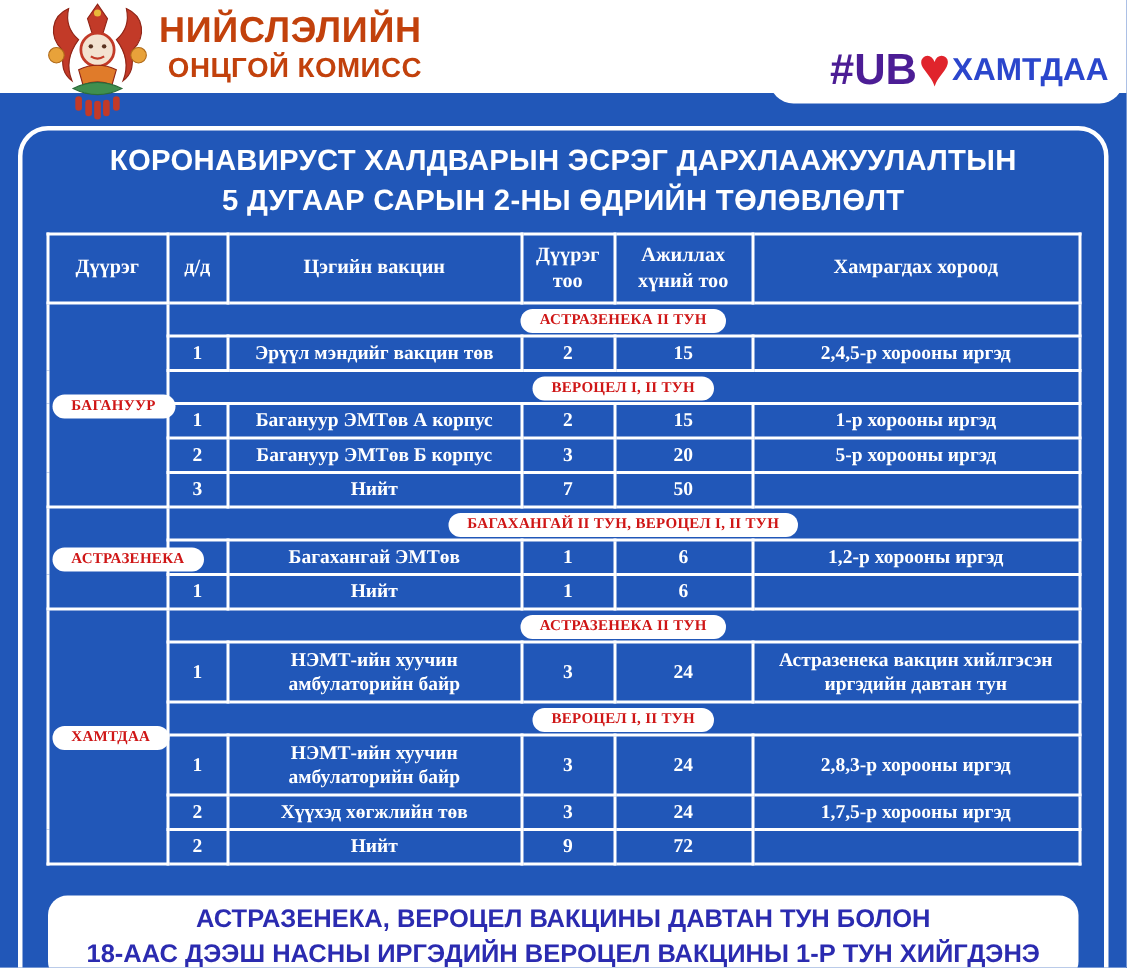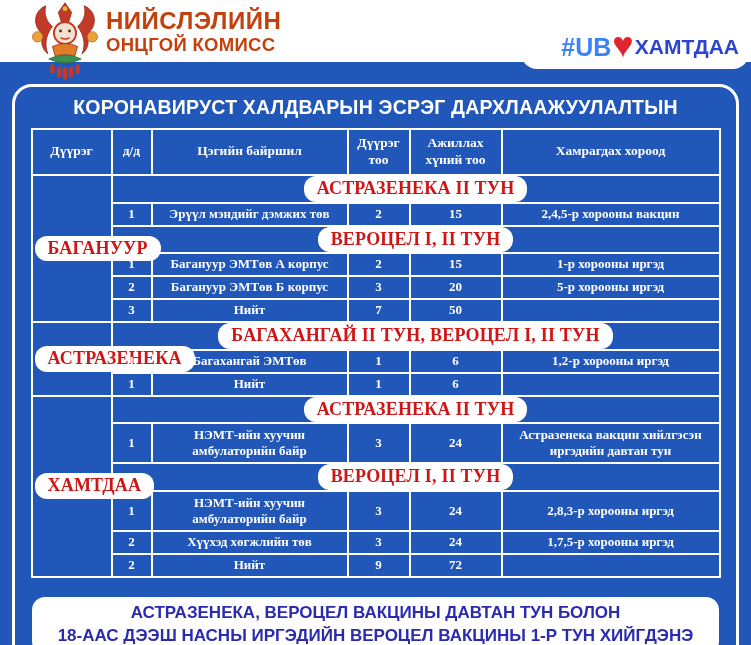--- a/index.html
+++ b/index.html
@@ -8,28 +8,28 @@
     background:#ffffff;
     font-family:"Liberation Sans", sans-serif;
   }
   
   .top-band { position:absolute; top:0; left:0; width:751px; height:62px; background:#ffffff; }
   .blue-band { position:absolute; top:62px; left:0; width:751px; height:583px; background:#2157b8; }
 
   .emblem { position:absolute; top:2px; left:28px; z-index:5; }
   .org-name { position:absolute; top:8px; left:106px; color:#c2410c; z-index:5; }
   .org-line1 { font-size:24px; font-weight:bold; letter-spacing:0.5px; line-height:1.1; }
-  .org-line2 { font-size:18.5px; font-weight:bold; letter-spacing:0.3px; line-height:1.2; }
+  .org-line2 { font-size:18.5px; font-weight:bold; letter-spacing:0.3px; line-height:1.2;text-align:right; }
 
   .hashtag {
     position:absolute; top:27px; right:2px; z-index:6;
     background:#ffffff; border-radius:16px; padding:2px 10px 4px 12px;
     display:flex; align-items:center; height:36px;
   }
-  .hashtag .tag-prefix { color:#3b82f6; font-weight:bold; font-size:25px;margin-left:28px; }
+  .hashtag .tag-prefix { color:#4c1d95; font-weight:bold; font-size:29px;margin-left:28px; }
   .hashtag .tag-heart  { color:#e0242c; font-size:36px; line-height:30px; margin:0 1px 4px 1px; }
   .hashtag .tag-suffix { color:#2b46cc; font-weight:bold; font-size:21px; }
 
   
   .content-box {
     position:absolute; top:84px; left:12px; width:727px; height:584px;
     border:3px solid #ffffff; border-radius:20px; box-sizing:border-box;
     z-index:2;
   }
   .poster-title {
@@ -47,21 +47,21 @@
   }
   table.sched th { font-size:13.5px; line-height:1.25; }
   table.sched td { font-size:13px; line-height:1.25; }
   tr.r-head { height:46px; }
   tr.r-sec  { height:22px; }
   tr.r-data { height:23px; }
   tr.r-tall { height:40px; }
   td.cell-left { text-align:left; padding-left:6px; }
   .pill {
     display:inline-block; background:#ffffff; color:#cf1616; font-weight:bold;
-    font-size:18px; line-height:1.2; padding:2px 13px; border-radius:12px;
+    font-size:10px; line-height:1.2; padding:2px 13px; border-radius:12px;
     letter-spacing:0.2px; white-space:nowrap;
   }
   td.sec-cell { padding:1px 0; }
   td.district-cell { width:80px; }
 
   
   .footer-box {
     position:absolute; left:17px; bottom:11px; width:687px; box-sizing:border-box;
     background:#ffffff; border-radius:13px; padding:5px 6px 6px 6px;
     text-align:center; color:#2b2bb0; font-weight:bold; font-size:17px; line-height:1.35;
@@ -110,55 +110,56 @@
 
 <div class="hashtag">
   <span class="tag-prefix">#UB</span>
   <span class="tag-heart">♥</span>
   <span class="tag-suffix">ХАМТДАА</span>
 </div>
 
 <div class="content-box">
   <div class="poster-title">
     <div>КОРОНАВИРУСТ ХАЛДВАРЫН ЭСРЭГ ДАРХЛААЖУУЛАЛТЫН</div>
+    <div>5 ДУГААР САРЫН 2-НЫ ӨДРИЙН ТӨЛӨВЛӨЛТ</div>
   </div>
 
   <table class="sched">
     <colgroup>
       <col style="width:80px">
         <col style="width:40px">
         <col style="width:196px">
       <col style="width:62px">
         <col style="width:92px">
         <col style="width:218px">
     </colgroup>
     <tbody>
       <tr class="r-head">
         <th>Дүүрэг</th>
         <th>д/д</th>
-        <th>Цэгийн байршил</th>
+        <th>Цэгийн вакцин</th>
         <th>Дүүрэг тоо</th>
         <th>Ажиллах хүний тоо</th>
         <th>Хамрагдах хороод</th>
       </tr>
 
       <tr class="r-sec">
         <td class="district-cell" rowspan="6">
           <span class="pill">БАГАНУУР</span>
         </td>
         <td class="sec-cell" colspan="5">
           <span class="pill">АСТРАЗЕНЕКА II ТУН</span>
         </td>
       </tr>
       <tr class="r-data">
         <td>1</td>
-        <td class="cell-left">Эрүүл мэндийг дэмжих төв</td>
+        <td class="cell-left">Эрүүл мэндийг вакцин төв</td>
         <td>2</td>
         <td>15</td>
-        <td class="cell-left">2,4,5-р хорооны вакцин</td>
+        <td class="cell-left">2,4,5-р хорооны иргэд</td>
       </tr>
       <tr class="r-sec">
         <td class="sec-cell" colspan="5">
           <span class="pill">ВЕРОЦЕЛ I, II ТУН</span>
         </td>
       </tr>
       <tr class="r-data">
         <td>1</td>
         <td class="cell-left">Багануур ЭМТөв А корпус</td>
         <td>2</td>

